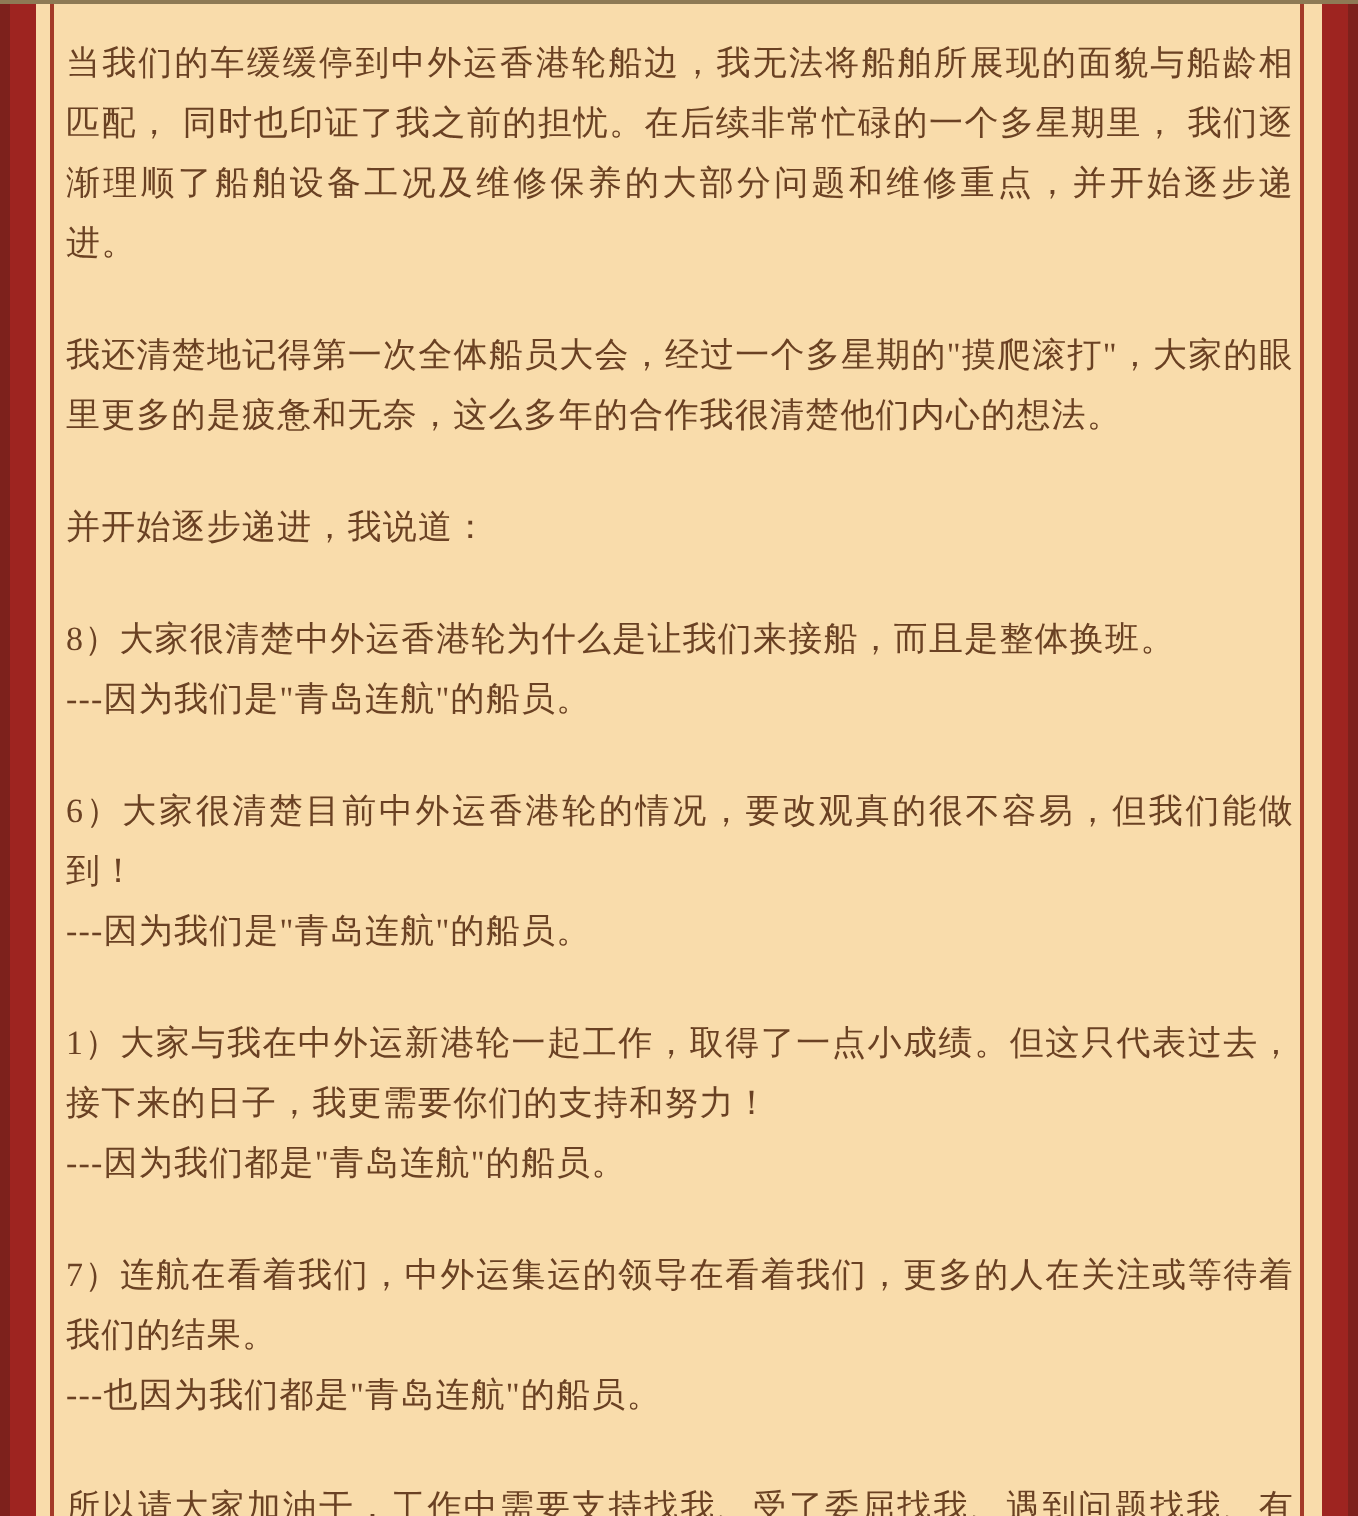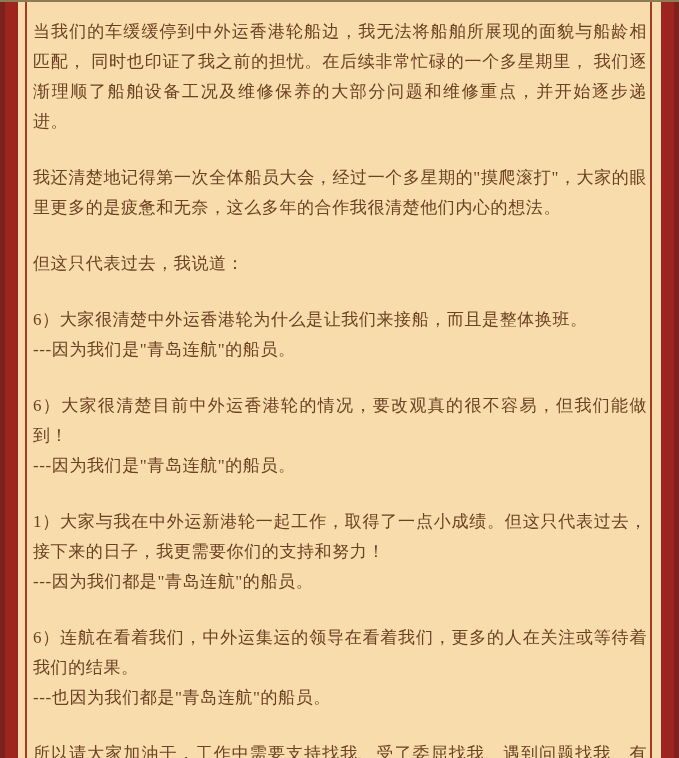--- a/index.html
+++ b/index.html
@@ -65,35 +65,35 @@
   <div class="inner-line inner-line-right"></div>
   <div class="top-line"></div>
   <div class="content" id="article-content">
       <p class="para">
         <span class="seg">当我们的车缓缓停到中外运香港轮船边，我无法将船舶所展现的面貌与船龄相匹配， 同时也印证了我之前的担忧。在后续非常忙碌的一个多星期里， 我们逐渐理顺了船舶设备工况及维修保养的大部分问题和维修重点，并开始逐步递进。</span>
       </p>
       <p class="para">
         <span class="seg">我还清楚地记得第一次全体船员大会，经过一个多星期的"摸爬滚打"，大家的眼里更多的是疲惫和无奈，这么多年的合作我很清楚他们内心的想法。</span>
       </p>
       <p class="para">
-        <span class="seg">但这只代表过去，我说道：</span>
+        <span class="seg">并开始逐步递进，我说道：</span>
       </p>
       <p class="para">
-        <span class="seg">6）大家很清楚中外运香港轮为什么是让我们来接船，而且是整体换班。</span>
+        <span class="seg">8）大家很清楚中外运香港轮为什么是让我们来接船，而且是整体换班。</span>
         <span class="seg">---因为我们是"青岛连航"的船员。</span>
       </p>
       <p class="para">
         <span class="seg">6）大家很清楚目前中外运香港轮的情况，要改观真的很不容易，但我们能做到！</span>
         <span class="seg">---因为我们是"青岛连航"的船员。</span>
       </p>
       <p class="para">
         <span class="seg">1）大家与我在中外运新港轮一起工作，取得了一点小成绩。但这只代表过去，接下来的日子，我更需要你们的支持和努力！</span>
         <span class="seg">---因为我们都是"青岛连航"的船员。</span>
       </p>
       <p class="para">
-        <span class="seg">6）连航在看着我们，中外运集运的领导在看着我们，更多的人在关注或等待着我们的结果。</span>
+        <span class="seg">7）连航在看着我们，中外运集运的领导在看着我们，更多的人在关注或等待着我们的结果。</span>
         <span class="seg">---也因为我们都是"青岛连航"的船员。</span>
       </p>
       <p class="para">
         <span class="seg">所以请大家加油干，工作中需要支持找我、受了委屈找我、遇到问题找我、有了矛盾找我、伙食不好找我、心情不好找我，但工作不好了，我找你！！！</span>
       </p>
     </div>
 </div>
 
 </body></html>

